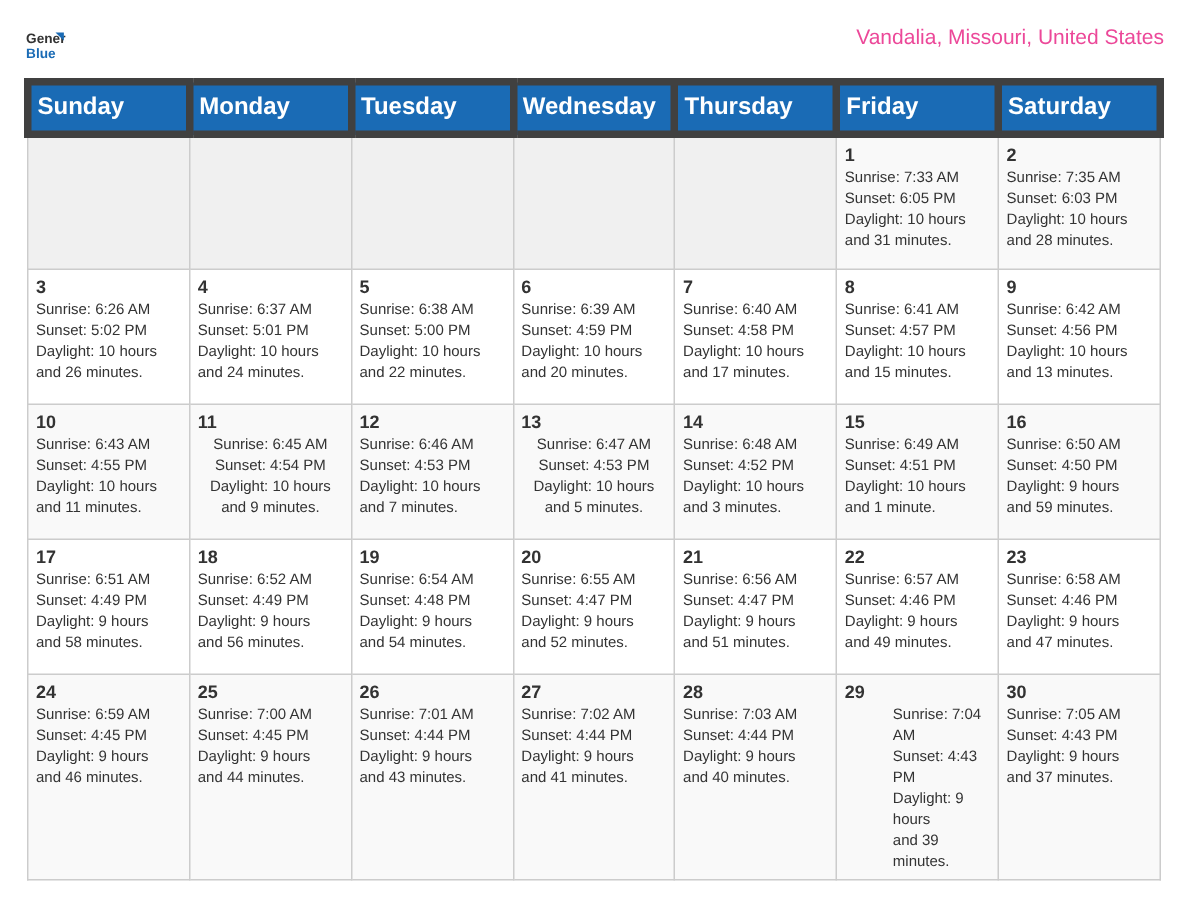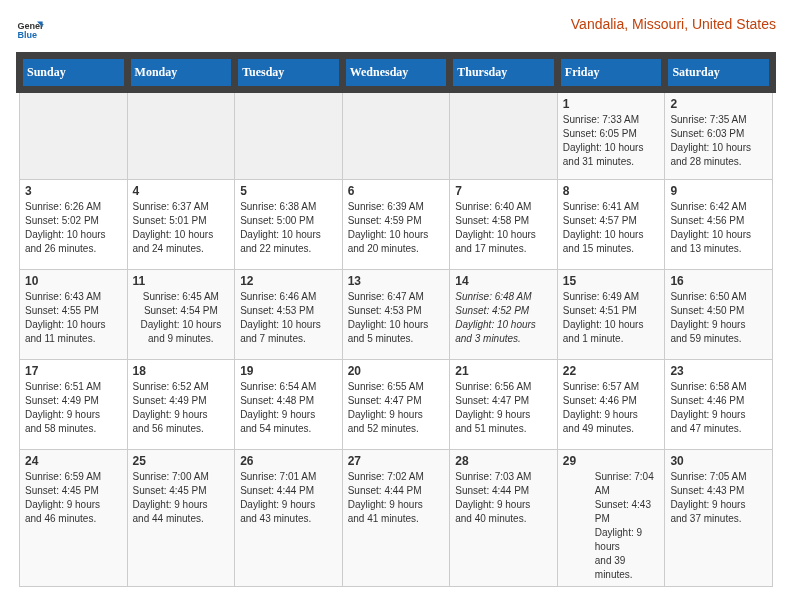--- a/index.html
+++ b/index.html
@@ -28,36 +28,35 @@
     .title-area {
       text-align: right;
     }
     .month-title {
       font-size: 36px;
       font-weight: bold;
       color: #333;
     }
     .location {
       font-size: 14px;
-      color: #c2410c;
+      color: #ec4899;
     }
     table {
       width: 100%;
       border-collapse: collapse;
       table-layout: fixed;
     }
     thead th {
       background-color: #1a6bb5;
       color: white;
-      font-size: 12px;
+      font-size: 16px;
       font-weight: bold;
       padding: 6px 4px;
       text-align: left;
-      border: 7px solid #404040;
-      font-family: Liberation Serif, serif;
+      border: 5px solid #404040;
     }
     tbody td {
       border: 1px solid #ccc;
       vertical-align: top;
       padding: 4px 5px;
       height: 90px;
       font-size: 10px;
       color: #333;
       background: #fff;
     }
@@ -197,28 +196,28 @@
         </td>
         <td>
           <div class="day-num">12</div>
           <div class="day-detail" style="white-space: pre-line;">Sunrise: 6:46 AM
 Sunset: 4:53 PM
 Daylight: 10 hours
 and 7 minutes.</div>
         </td>
         <td>
           <div class="day-num">13</div>
-          <div class="day-detail" style="white-space: pre-line;">Sunrise: 6:47 AM
+          <div class="day-detail" style="white-space: pre-line; text-align: center;">Sunrise: 6:47 AM
 Sunset: 4:53 PM
 Daylight: 10 hours
 and 5 minutes.</div>
         </td>
         <td>
           <div class="day-num">14</div>
-          <div class="day-detail" style="white-space: pre-line; font-style: italic;">Sunrise: 6:48 AM
+          <div class="day-detail" style="white-space: pre-line;">Sunrise: 6:48 AM
 Sunset: 4:52 PM
 Daylight: 10 hours
 and 3 minutes.</div>
         </td>
         <td>
           <div class="day-num">15</div>
           <div class="day-detail" style="white-space: pre-line;">Sunrise: 6:49 AM
 Sunset: 4:51 PM
 Daylight: 10 hours
 and 1 minute.</div>

